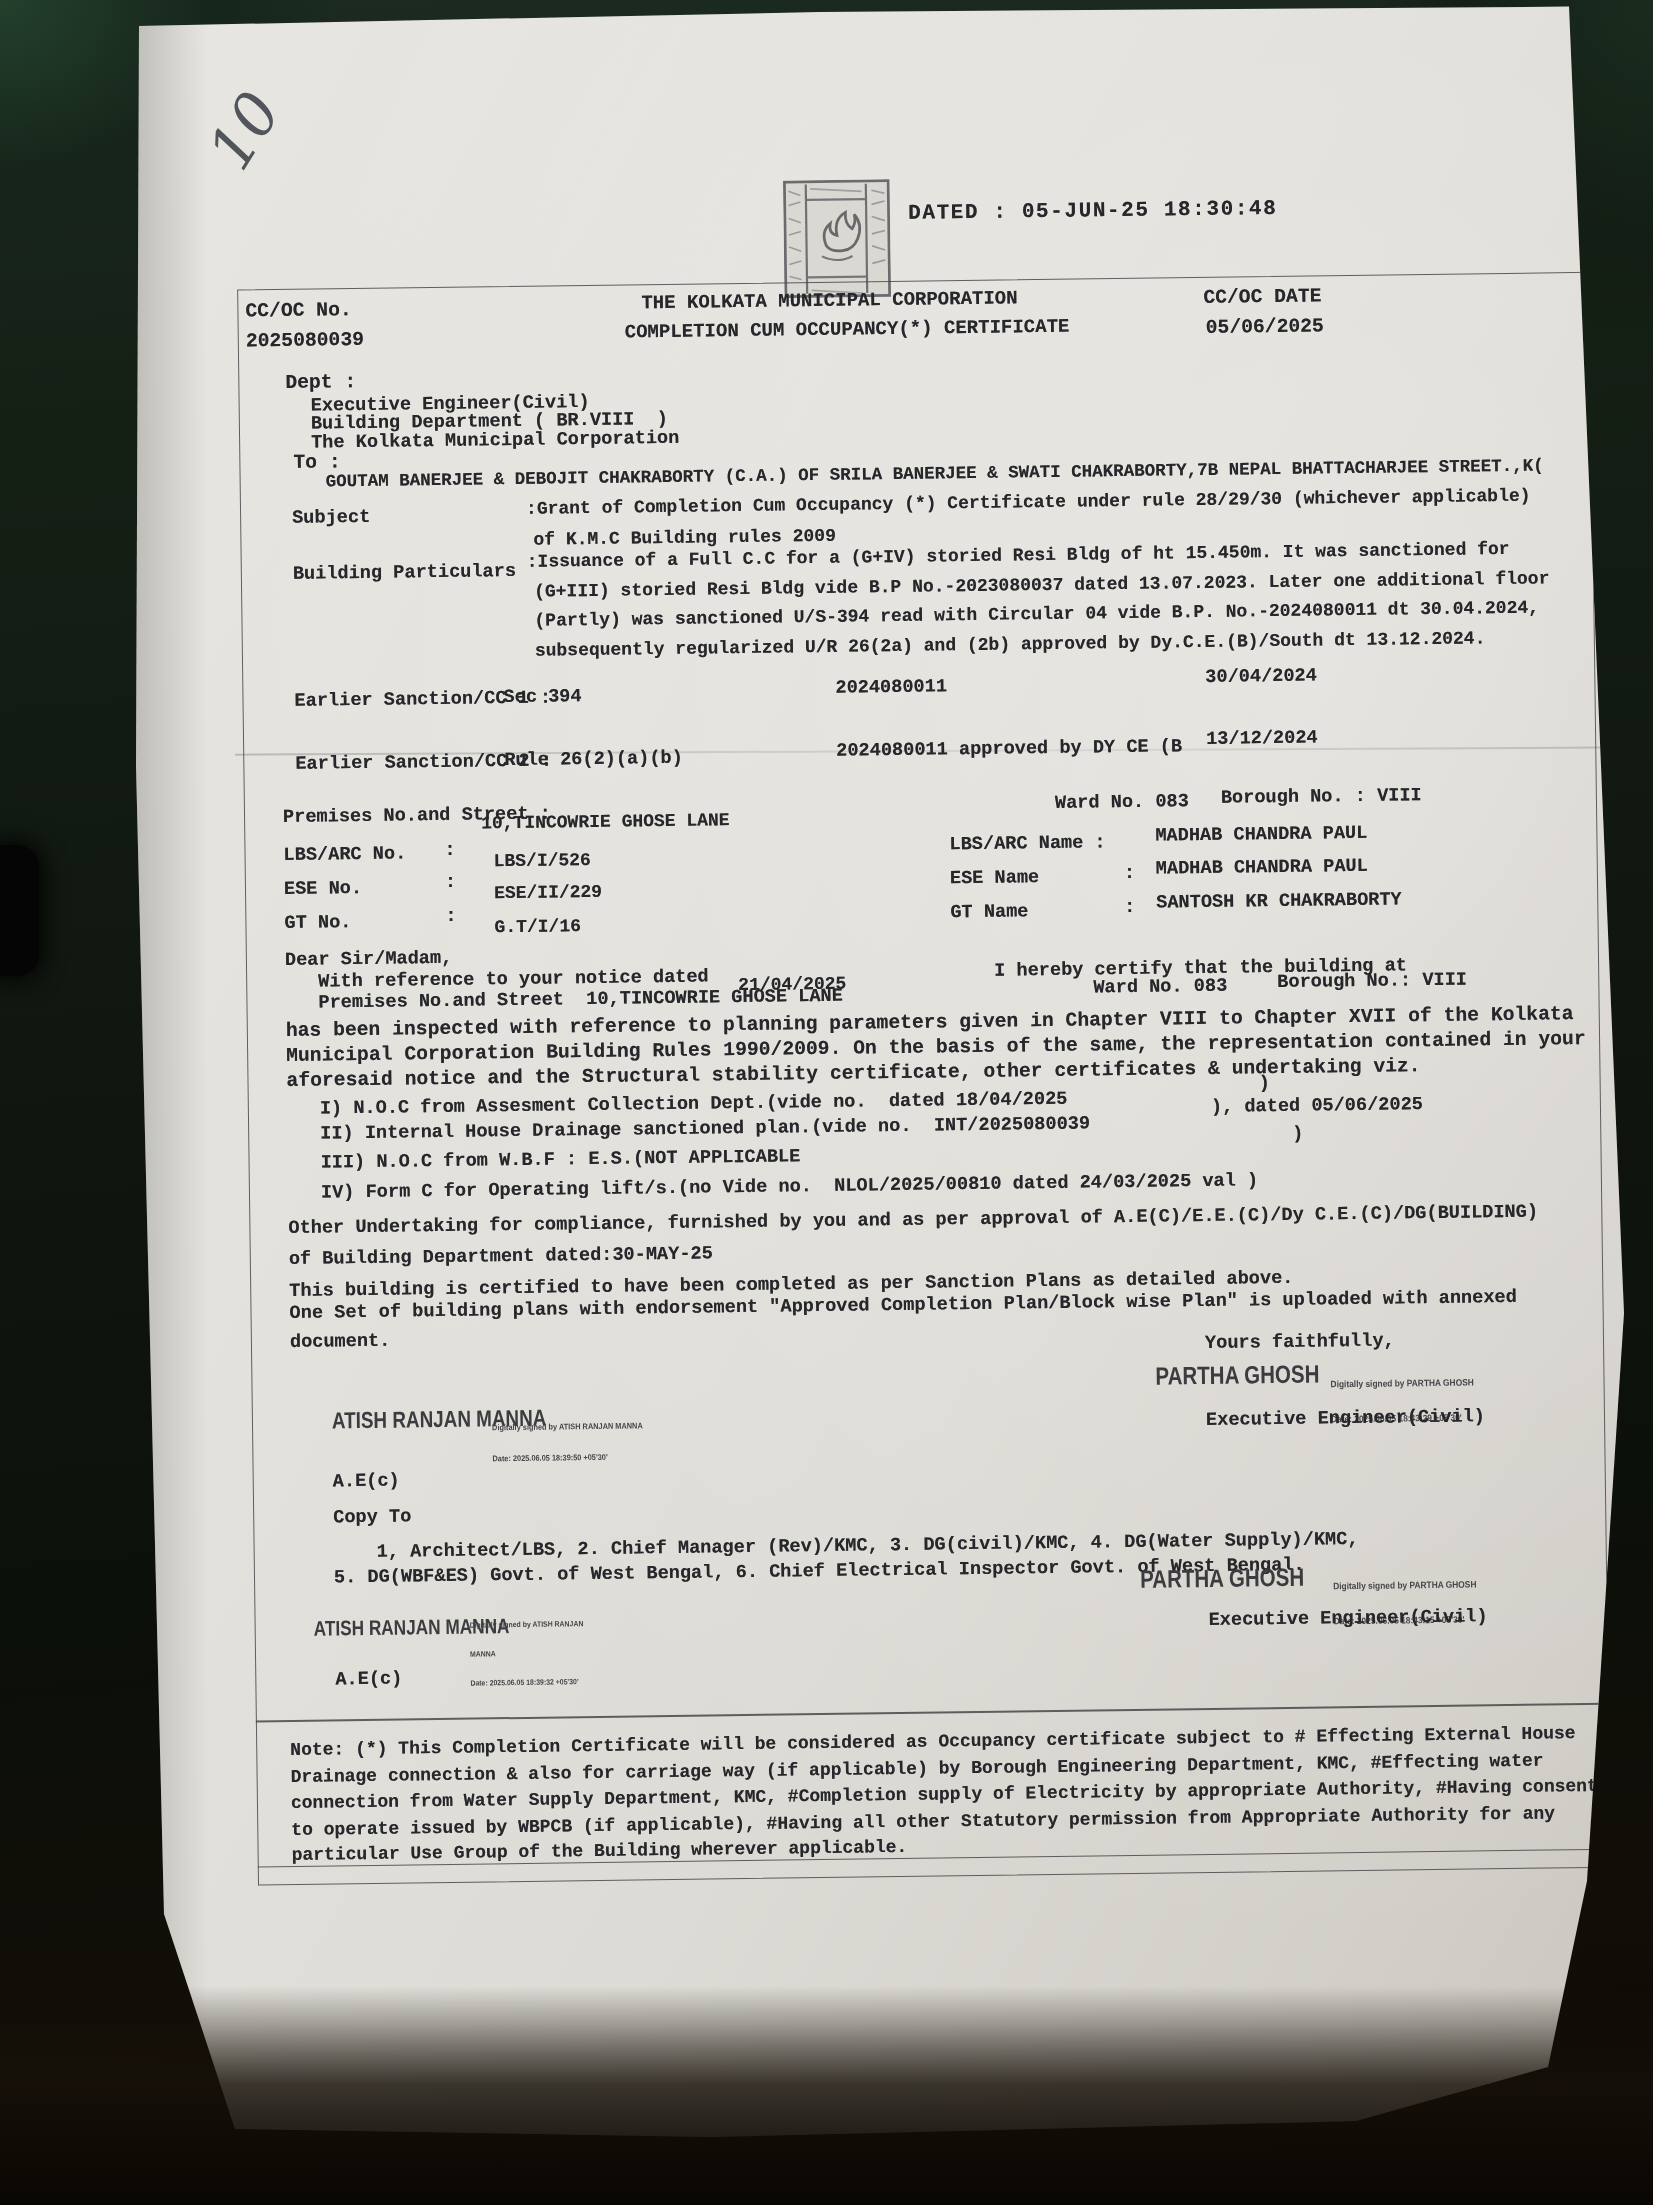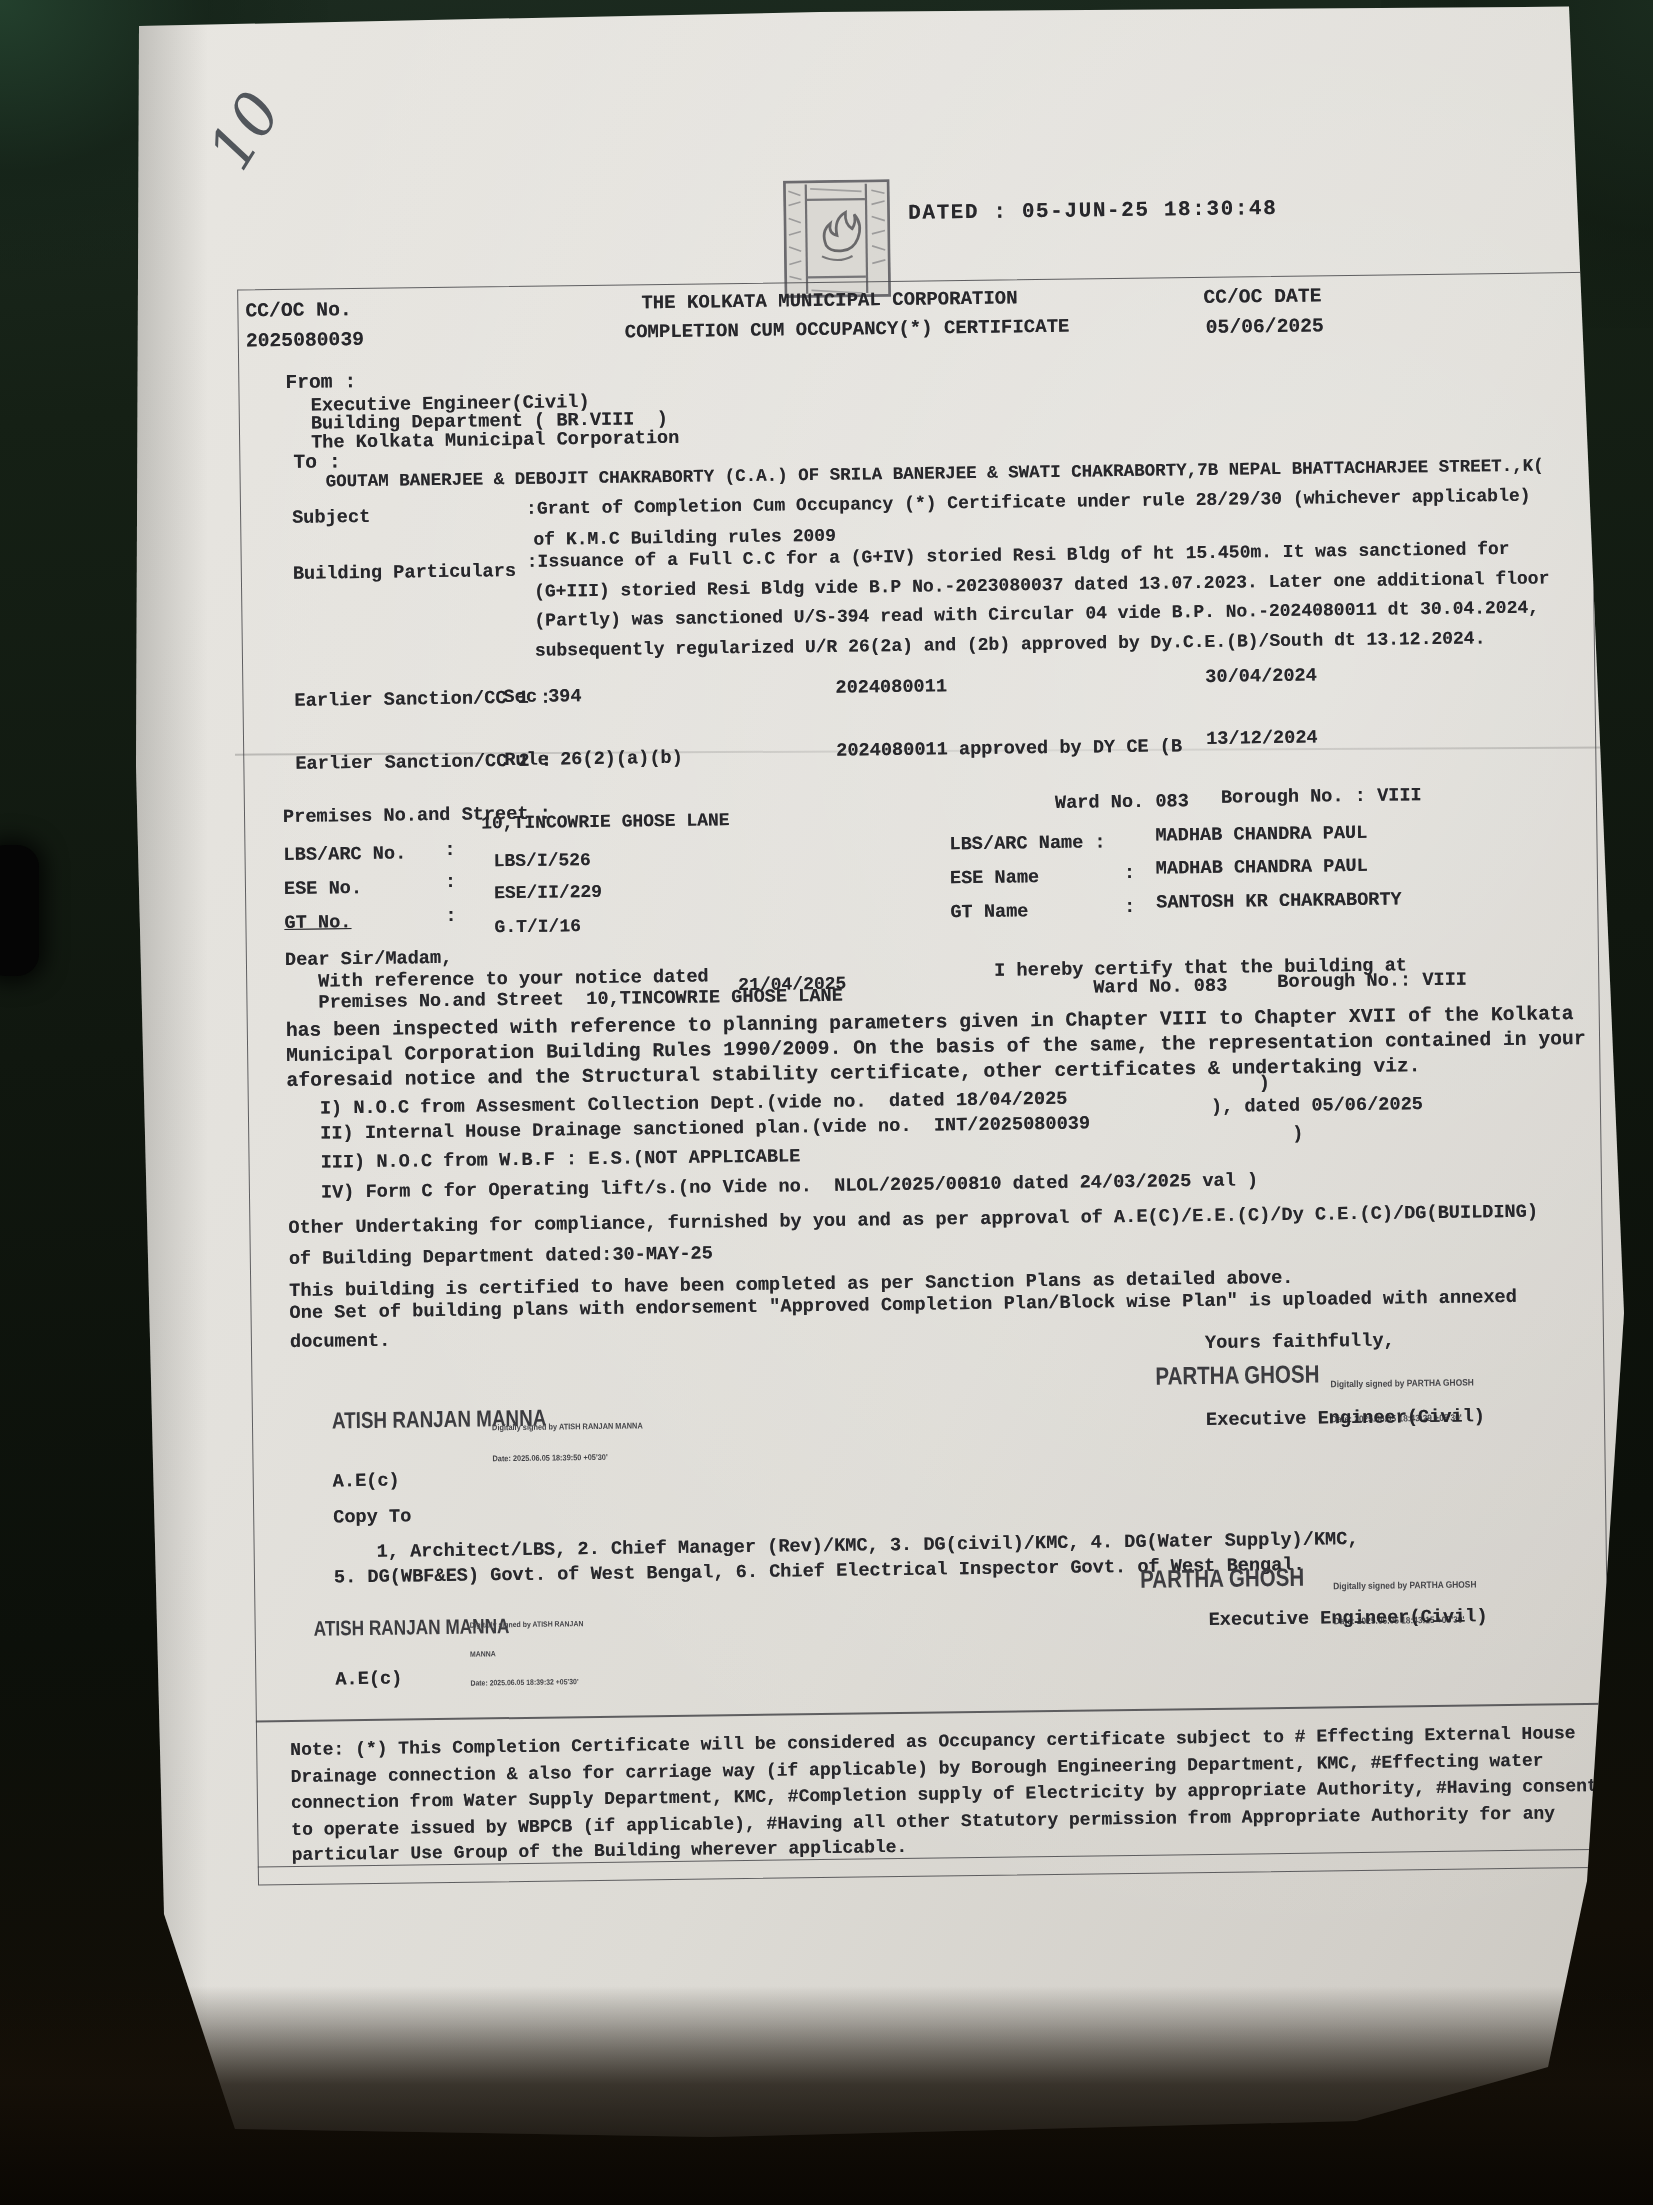--- a/index.html
+++ b/index.html
@@ -85,21 +85,21 @@
 
     <div class="box"></div>
 
     <div class="mono" style="left:255px;top:293px;">CC/OC No.</div>
     <div class="mono" style="left:255px;top:323px;">2025080039</div>
     <div class="mono fs35" style="left:651px;top:290px;">THE KOLKATA MUNICIPAL CORPORATION</div>
     <div class="mono fs35" style="left:634px;top:319px;">COMPLETION CUM OCCUPANCY(*) CERTIFICATE</div>
     <div class="mono" style="left:1213px;top:292px;">CC/OC DATE</div>
     <div class="mono" style="left:1215px;top:322px;">05/06/2025</div>
 
-    <div class="mono" style="left:294px;top:365px;">From :</div>
+    <div class="mono" style="left:294px;top:365px;">Dept :</div>
     <div class="mono fs34" style="left:319px;top:389px;">Executive Engineer(Civil)</div>
     <div class="mono fs34" style="left:319px;top:407px;">Building Department ( BR.VIII  )</div>
     <div class="mono fs34" style="left:319px;top:426px;">The Kolkata Municipal Corporation</div>
     <div class="mono" style="left:301px;top:445px;">To :</div>
     <div class="mono fs32" style="left:333px;top:465px;">GOUTAM BANERJEE &amp; DEBOJIT CHAKRABORTY (C.A.) OF SRILA BANERJEE &amp; SWATI CHAKRABORTY,7B NEPAL BHATTACHARJEE STREET.,K(</div>
 
     <div class="mono fs34" style="left:299px;top:501px;">Subject</div>
     <div class="mono fs33" style="left:533px;top:495px;">:Grant of Completion Cum Occupancy (*) Certificate under rule 28/29/30 (whichever applicable)</div>
     <div class="mono fs33" style="left:540px;top:526px;">of K.M.C Building rules 2009</div>
 
@@ -130,21 +130,21 @@
     <div class="mono fs34" style="left:952px;top:836px;">LBS/ARC Name :</div>
     <div class="mono fs34" style="left:1158px;top:830px;">MADHAB CHANDRA PAUL</div>
 
     <div class="mono fs34" style="left:286px;top:872px;">ESE No.</div>
     <div class="mono fs34" style="left:447px;top:867px;">:</div>
     <div class="mono fs33" style="left:496px;top:879px;">ESE/II/229</div>
     <div class="mono fs34" style="left:952px;top:870px;">ESE Name</div>
     <div class="mono fs34" style="left:1126px;top:867px;">:</div>
     <div class="mono fs34" style="left:1158px;top:863px;">MADHAB CHANDRA PAUL</div>
 
-    <div class="mono fs34" style="left:286px;top:906px;text-decoration:underline;">GT No.</div>
+    <div class="mono fs34" style="left:286px;top:906px;">GT No.</div>
     <div class="mono fs34" style="left:447px;top:901px;">:</div>
     <div class="mono fs33" style="left:496px;top:913px;">G.T/I/16</div>
     <div class="mono fs34" style="left:952px;top:904px;">GT Name</div>
     <div class="mono fs34" style="left:1126px;top:901px;">:</div>
     <div class="mono fs34" style="left:1158px;top:897px;">SANTOSH KR CHAKRABORTY</div>
 
     <div class="mono fs34" style="left:286px;top:943px;">Dear Sir/Madam,</div>
     <div class="mono fs34" style="left:319px;top:965px;">With reference to your notice dated</div>
     <div class="mono fs33" style="left:739px;top:974px;">21/04/2025</div>
     <div class="mono fs34" style="left:995px;top:963px;">I hereby certify that the building at</div>

